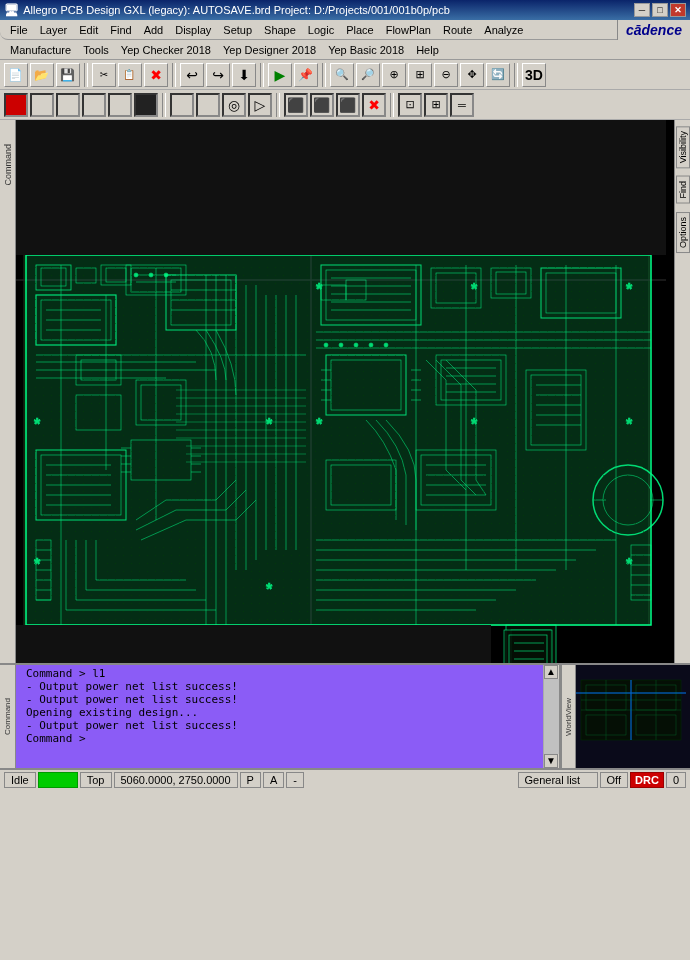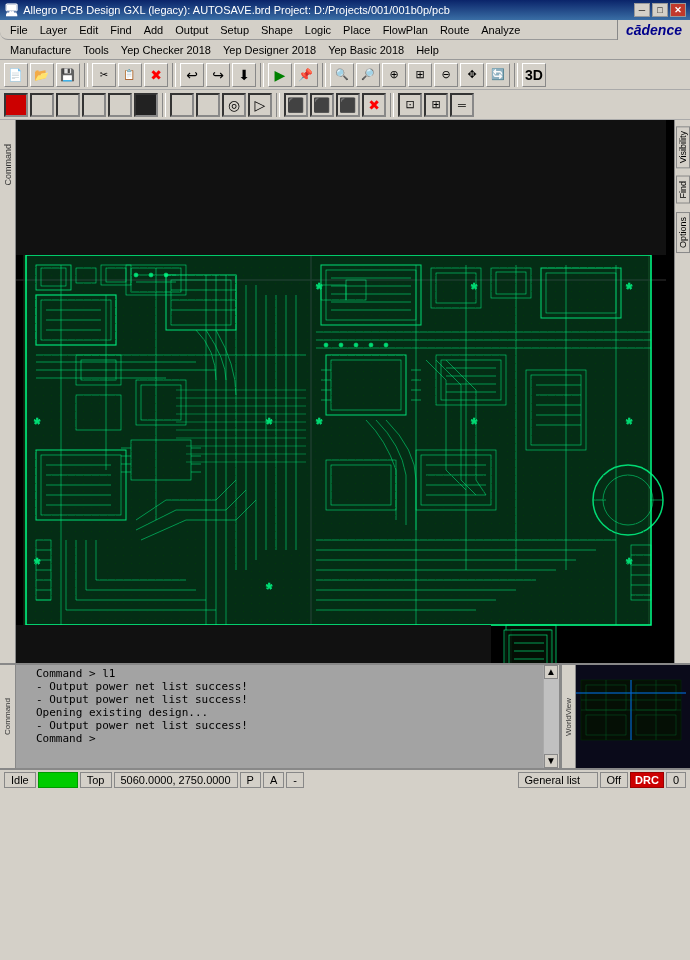--- a/index.html
+++ b/index.html
@@ -225,21 +225,21 @@
     <div class="title-btn close">✕</div>
   </div>
 </div>
 
 <div id="menubar" style="position:relative;border-radius:8px;">
   <div class="menu-item">File</div>
   <div class="menu-item">Layer</div>
   <div class="menu-item">Edit</div>
   <div class="menu-item">Find</div>
   <div class="menu-item">Add</div>
-  <div class="menu-item">Output</div>
+  <div class="menu-item">Display</div>
   <div class="menu-item">Setup</div>
   <div class="menu-item">Shape</div>
   <div class="menu-item">Logic</div>
   <div class="menu-item">Place</div>
   <div class="menu-item">FlowPlan</div>
   <div class="menu-item">Route</div>
   <div class="menu-item">Analyze</div>
   <div id="cadence-logo" style="position:absolute;right:0;top:0;bottom:0;font-size:14px;font-style:italic;color:#00008b;font-weight:bold;background:#d4d0c8;padding:0 8px;display:flex;align-items:center;border-left:1px solid #888;">
     <span>cādence</span>
   </div>
@@ -588,21 +588,21 @@
     <div class="right-tab" style="font-size:9px;writing-mode:vertical-rl;transform:rotate(180deg);background:#d4d0c8;border:1px solid #888;padding:4px 1px;cursor:pointer;">Options</div>
   </div>
 </div>
 
 <div id="console-area" style="height:105px;background:#d4d0c8;border-top:2px solid #888;display:flex;">
 
   <div style="width:16px;background:#d4d0c8;border-right:1px solid #888;display:flex;align-items:center;justify-content:center;">
     <span style="writing-mode:vertical-lr;transform:rotate(180deg);font-size:8px;color:#333;">Command</span>
   </div>
 
-  <div id="console-main" style="flex:1;background:#a3a3a3;padding:2px 20px;font-size:11px;font-family:monospace;overflow-y:auto;border-right:1px solid #aaa;">
+  <div id="console-main" style="flex:1;background:#8b5cf6;padding:2px 10px;font-size:11px;font-family:monospace;overflow-y:auto;border-right:1px solid #aaa;">
     <div style="color:#000;">Command &gt; l1</div>
     <div style="color:#000;">  - Output power net list success!</div>
     <div style="color:#000;">  - Output power net list success!</div>
     <div style="color:#000;">Opening existing design...</div>
     <div style="color:#000;">  - Output power net list success!</div>
     <div style="color:#000;">Command &gt;</div>
   </div>
 
   <div style="width:16px;background:#d4d0c8;border-right:1px solid #888;display:flex;flex-direction:column;">
     <div style="width:14px;height:14px;background:#d4d0c8;border:1px solid #888;text-align:center;line-height:12px;font-size:10px;cursor:pointer;">▲</div>

